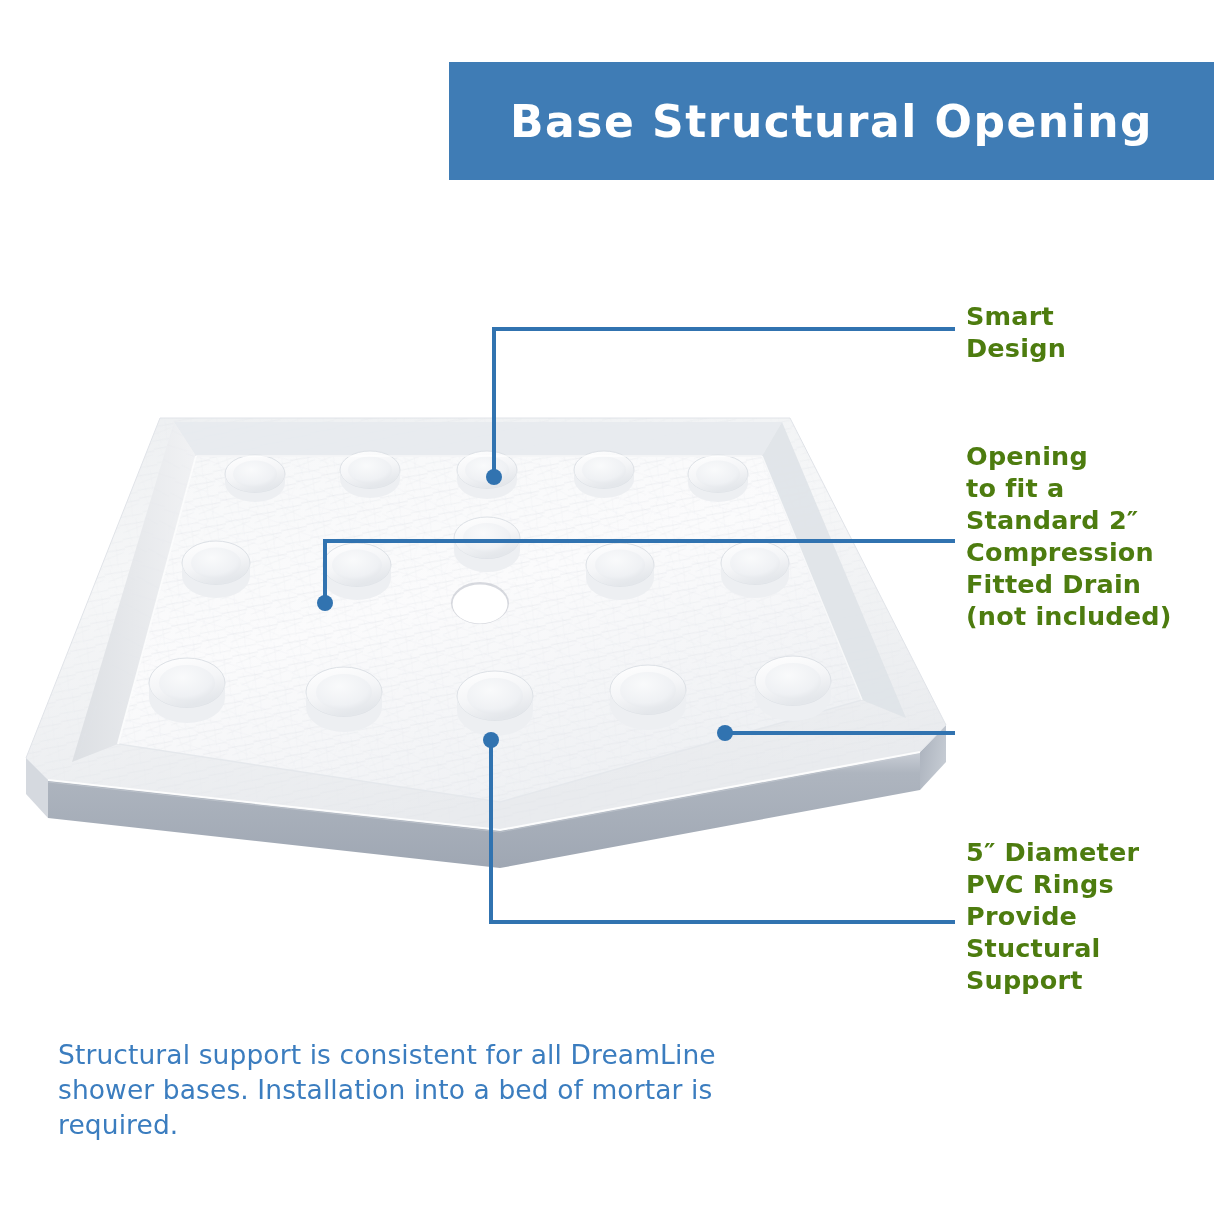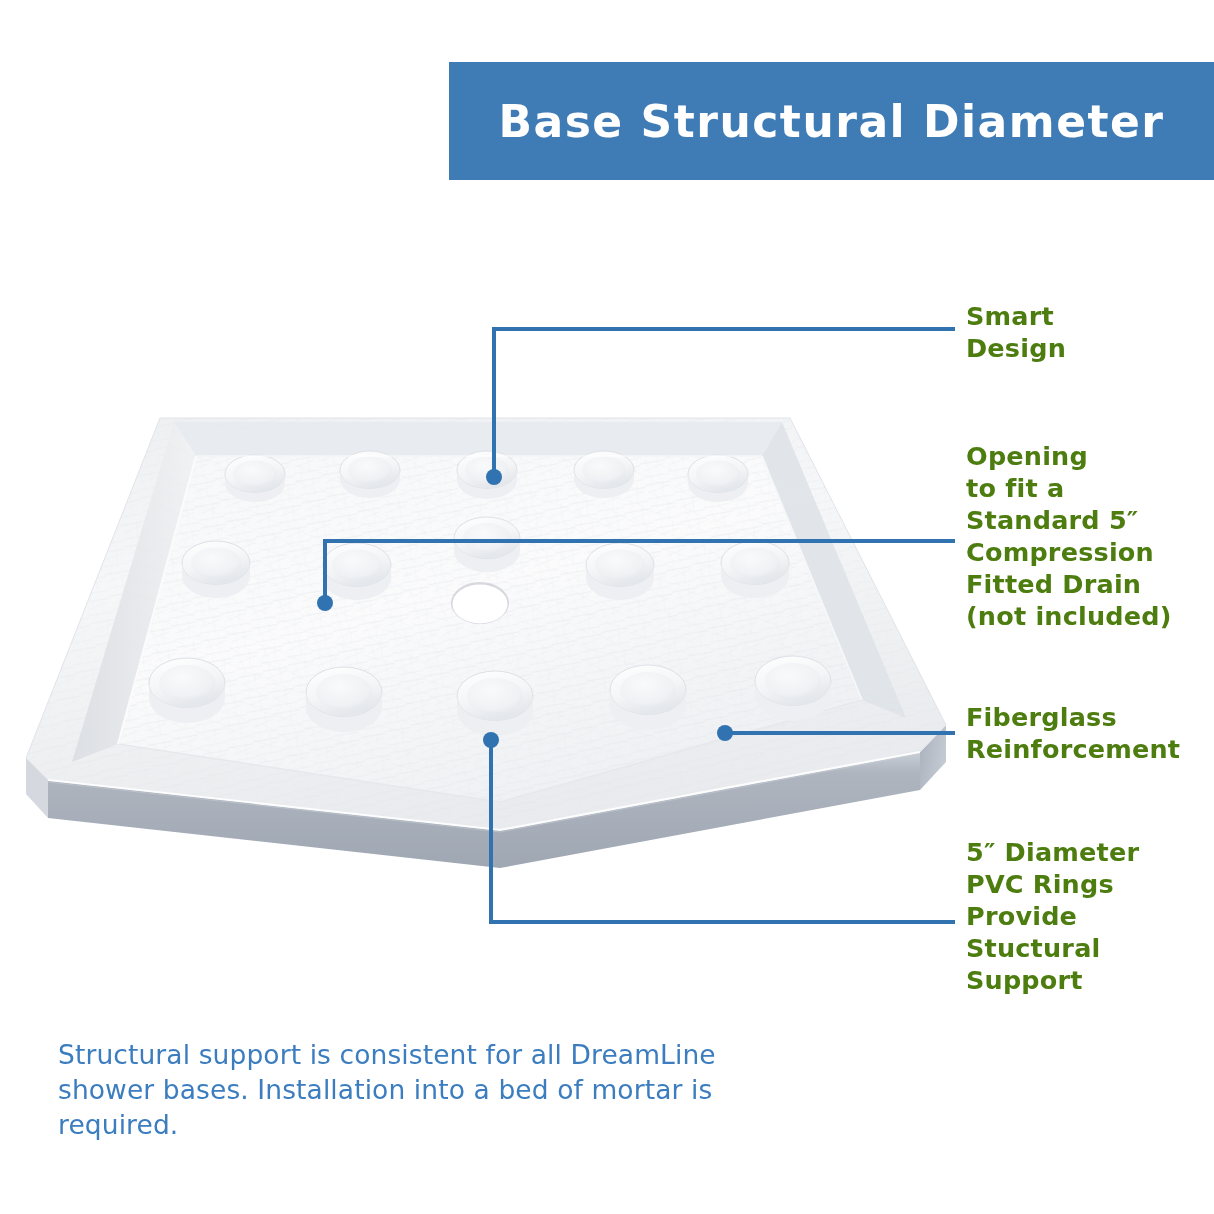--- a/index.html
+++ b/index.html
@@ -87,21 +87,21 @@
     width: 1214px; height: 1214px;
     pointer-events: none;
   }
 </style>
 </head>
 <body>
 
 <div id="page">
 
   <div id="header-banner">
-    <div id="header-title">Base Structural Diameter</div>
+    <div id="header-title">Base Structural Opening</div>
   </div>
 
   <div id="product-figure">
     <svg id="product-svg" width="960" height="500" viewBox="0 0 960 500">
       <defs>
 
         <linearGradient id="deckGrad" x1="0" y1="0" x2="0.3" y2="1">
           <stop offset="0%" stop-color="#EDEFF1"></stop>
           <stop offset="40%" stop-color="#F6F7F8"></stop>
           <stop offset="100%" stop-color="#E9EBEE"></stop>
@@ -294,27 +294,25 @@
       <circle cx="725" cy="733" r="8"></circle>
       <circle cx="491" cy="740" r="8"></circle>
     </g>
   </svg>
 
   <div class="callout-label" id="label-smart-design">Smart
 Design</div>
 
   <div class="callout-label" id="label-opening-drain">Opening
 to fit a
-Standard 5″
+Standard 2″
 Compression
 Fitted Drain
 (not included)</div>
 
-  <div class="callout-label" id="label-fiberglass">Fiberglass
-Reinforcement</div>
 
   <div class="callout-label" id="label-pvc-rings">5″ Diameter
 PVC Rings
 Provide
 Stuctural
 Support</div>
 
   <div id="caption">Structural support is consistent for all DreamLine shower bases. Installation into a bed of mortar is required.</div>
 
 </div>

